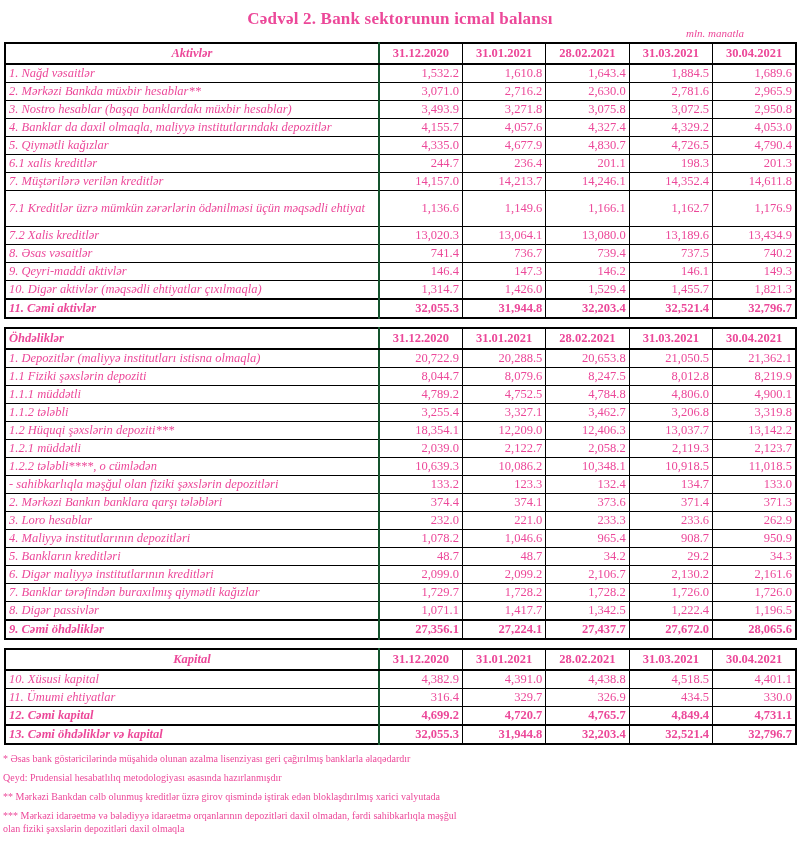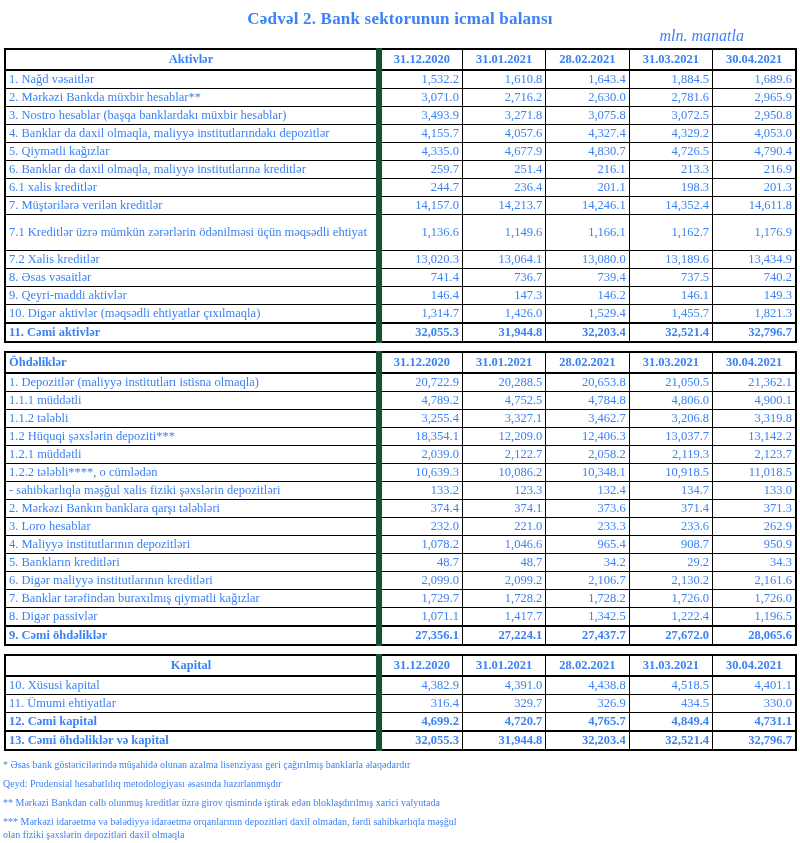--- a/index.html
+++ b/index.html
@@ -1,44 +1,44 @@
 <!DOCTYPE html>
 <html><head>
 <meta charset="utf-8">
 <style>
   html,body{margin:0;padding:0;background:#fff;}
   .page{
     width:800px;height:843px;position:relative;overflow:hidden;
-    background:#fff;color:#3b82f6;
+    background:#fff;color:#ec4899;
     font-family:"Liberation Serif", serif;
   }
   .title{
     text-align:center;font-weight:bold;font-size:17px;
     padding-top:9px;letter-spacing:.2px;
   }
   .unit{
-    text-align:right;font-style:italic;font-size:16px;
+    text-align:right;font-style:italic;font-size:11px;
     padding-right:56px;margin-top:-2px;margin-bottom:3px;
   }
   table.section{
     border-collapse:collapse;table-layout:fixed;
     width:791px;margin-left:4px;margin-bottom:8px;
     border:2px solid #000;
   }
   table.section th, table.section td{
     border:1px solid #000;
     font-size:12.5px;line-height:15px;
     padding:1px 3px;overflow:hidden;white-space:normal;
   }
   table.section thead th{
     font-weight:bold;text-align:center;height:17px;
     border-bottom:2px solid #000;font-size:12.5px;
   }
   table.section th.label-col, table.section td.label{
-    border-right:6px solid #14532d;text-align:left;
+    border-right:2px solid #14532d;text-align:left;font-style:italic;
   }
   table.section td{height:15px;}
   table.section td.val{text-align:right;}
   tr.tall td{height:33px;}
   tr.bold td{font-weight:bold;}
   tr.total td{border-top:2px solid #000;border-radius:7px;}
   td.ind1{padding-left:26px;}
   td.ind2{padding-left:36px;}
   .notes{margin-left:3px;margin-top:2px;}
   .note{
@@ -107,28 +107,20 @@
           </tr>
           <tr class="">
             <td class="label">5. Qiymətli kağızlar</td>
             <td class="val">4,335.0</td>
             <td class="val">4,677.9</td>
             <td class="val">4,830.7</td>
             <td class="val">4,726.5</td>
             <td class="val">4,790.4</td>
           </tr>
           <tr class="">
-            <td class="label">6. Banklar da daxil olmaqla, maliyyə institutlarına kreditlər</td>
-            <td class="val">259.7</td>
-            <td class="val">251.4</td>
-            <td class="val">216.1</td>
-            <td class="val">213.3</td>
-            <td class="val">216.9</td>
-          </tr>
-          <tr class="">
             <td class="label">6.1 xalis kreditlər</td>
             <td class="val">244.7</td>
             <td class="val">236.4</td>
             <td class="val">201.1</td>
             <td class="val">198.3</td>
             <td class="val">201.3</td>
           </tr>
           <tr class="">
             <td class="label">7. Müştərilərə verilən kreditlər</td>
             <td class="val">14,157.0</td>
@@ -209,20 +201,28 @@
         <tbody>
           <tr class="">
             <td class="label">1. Depozitlər (maliyyə institutları istisna olmaqla)</td>
             <td class="val">20,722.9</td>
             <td class="val">20,288.5</td>
             <td class="val">20,653.8</td>
             <td class="val">21,050.5</td>
             <td class="val">21,362.1</td>
           </tr>
           <tr class="">
+            <td class="label">1.1 Fiziki şəxslərin depoziti</td>
+            <td class="val">8,044.7</td>
+            <td class="val">8,079.6</td>
+            <td class="val">8,247.5</td>
+            <td class="val">8,012.8</td>
+            <td class="val">8,219.9</td>
+          </tr>
+          <tr class="">
             <td class="label ind1">1.1.1 müddətli</td>
             <td class="val">4,789.2</td>
             <td class="val">4,752.5</td>
             <td class="val">4,784.8</td>
             <td class="val">4,806.0</td>
             <td class="val">4,900.1</td>
           </tr>
           <tr class="">
             <td class="label ind1">1.1.2 tələbli</td>
             <td class="val">3,255.4</td>
@@ -249,21 +249,21 @@
           </tr>
           <tr class="">
             <td class="label ind1">1.2.2 tələbli****, o cümlədən</td>
             <td class="val">10,639.3</td>
             <td class="val">10,086.2</td>
             <td class="val">10,348.1</td>
             <td class="val">10,918.5</td>
             <td class="val">11,018.5</td>
           </tr>
           <tr class="">
-            <td class="label ind2">- sahibkarlıqla məşğul xalis fiziki şəxslərin depozitləri</td>
+            <td class="label ind2">- sahibkarlıqla məşğul olan fiziki şəxslərin depozitləri</td>
             <td class="val">133.2</td>
             <td class="val">123.3</td>
             <td class="val">132.4</td>
             <td class="val">134.7</td>
             <td class="val">133.0</td>
           </tr>
           <tr class="">
             <td class="label">2. Mərkəzi Bankın banklara qarşı tələbləri</td>
             <td class="val">374.4</td>
             <td class="val">374.1</td>

